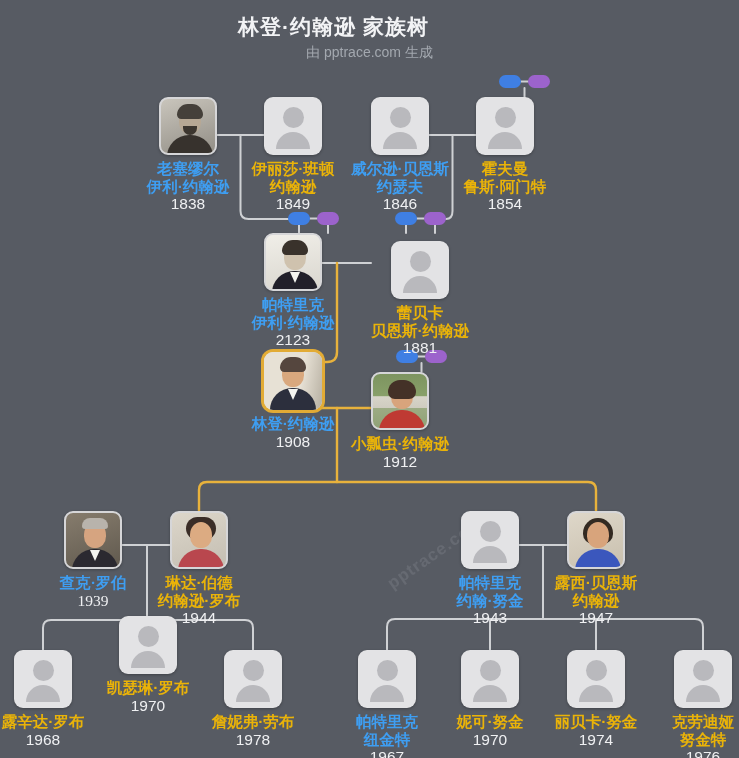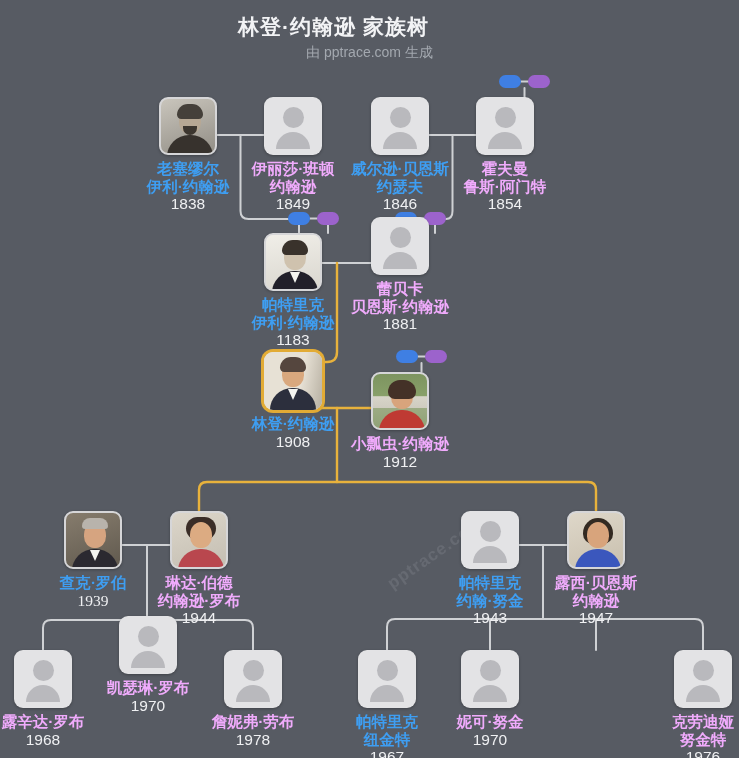--- a/index.html
+++ b/index.html
@@ -53,21 +53,21 @@
   .p-lynda .bg{background:linear-gradient(160deg,#dcd6ca,#c2bcb0);}
   .p-lynda .hair{background:#3a2d27;width:30px;height:23px;left:14px;top:4px;border-radius:15px;}
   .p-lynda .head{background:#dcab82;} .p-lynda .body{background:#b9474e;}
   .p-luci .bg{background:linear-gradient(160deg,#ded7c9,#c7beac);}
   .p-luci .hair{background:#332a22;width:30px;height:26px;left:14px;top:5px;border-radius:15px 15px 10px 10px;}
   .p-luci .head{background:#d8a47c;} .p-luci .body{background:#3b57bd;}
   .framed{border:2px solid #d6d6d8;width:54px;height:54px;}
   
   .nm{font-size:15.5px;font-weight:bold;line-height:17.5px;text-align:center;width:130px;}
   .male .nm{color:#3e9ef2;}
-  .female .nm{color:#f0abfc;}
+  .female .nm{color:#eab308;}
   .year{font-size:15.5px;font-weight:500;color:#eff0f2;line-height:18px;text-align:center;}
 </style>
 </head>
 <body>
 
 <div class="stage">
 
   <div class="title">林登·约翰逊 家族树</div>
   <div class="subtitle">由 pptrace.com 生成</div>
   <div class="watermark">pptrace.com</div>
@@ -187,24 +187,24 @@
       <i class="bg"></i>
         <i class="body"></i>
         <i class="shirt"></i>
         <i class="head"></i>
         <i class="hair"></i>
     </div>
     <div class="nm">
       <div>帕特里克</div>
         <div>伊利·约翰逊</div>
     </div>
-    <div class="year">1183</div>
-  </div>
-
-  <div class="node female" style="left:335px;top:217px;">
+    <div class="year">2123</div>
+  </div>
+
+  <div class="node female" style="left:335px;top:241px;padding-left:20px;">
     <div class="photo">
         <i class="ph-head"></i>
         <i class="ph-body"></i>
       </div>
     <div class="nm">
       <div>蕾贝卡</div>
         <div>贝恩斯·约翰逊</div>
     </div>
     <div class="year">1881</div>
   </div>
@@ -339,20 +339,30 @@
     <div class="photo">
         <i class="ph-head"></i>
         <i class="ph-body"></i>
       </div>
     <div class="nm">
         <div>妮可·努金</div>
       </div>
     <div class="year">1970</div>
   </div>
 
+  <div class="node female" style="left:531px;top:650px;">
+    <div class="photo">
+        <i class="ph-head"></i>
+        <i class="ph-body"></i>
+      </div>
+    <div class="nm">
+        <div>丽贝卡·努金</div>
+      </div>
+    <div class="year">1974</div>
+  </div>
 
   <div class="node female" style="left:638px;top:650px;">
     <div class="photo">
         <i class="ph-head"></i>
         <i class="ph-body"></i>
       </div>
     <div class="nm">
       <div>克劳迪娅</div>
         <div>努金特</div>
     </div>

